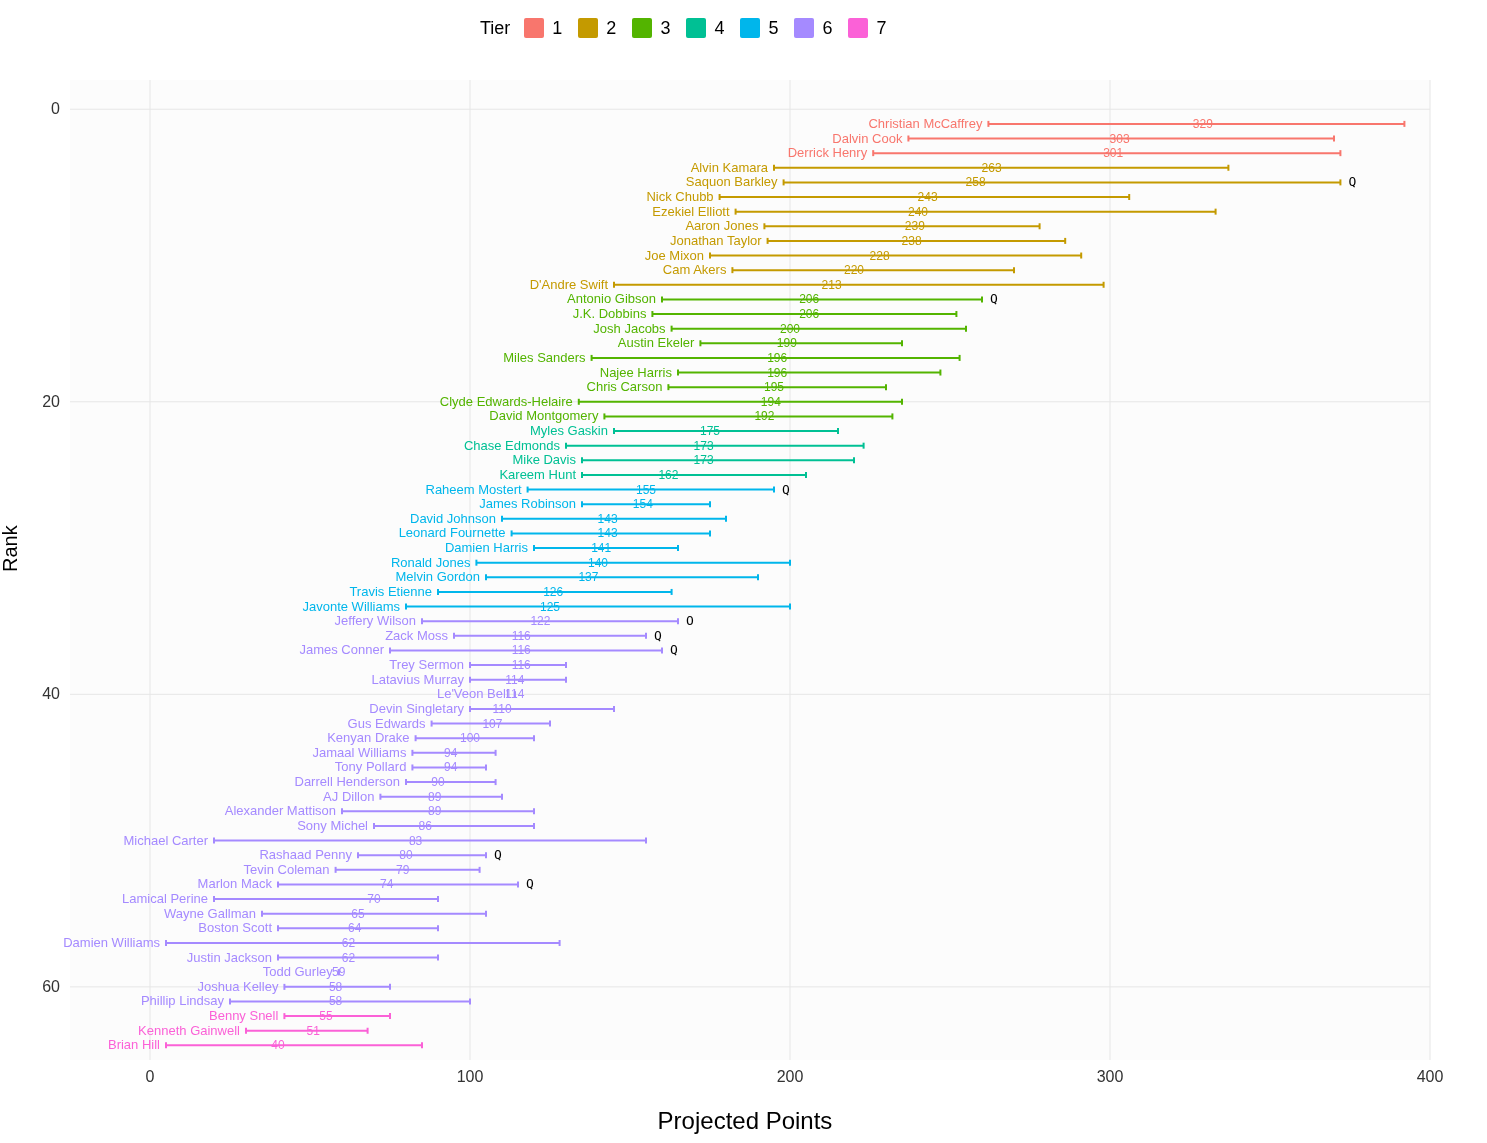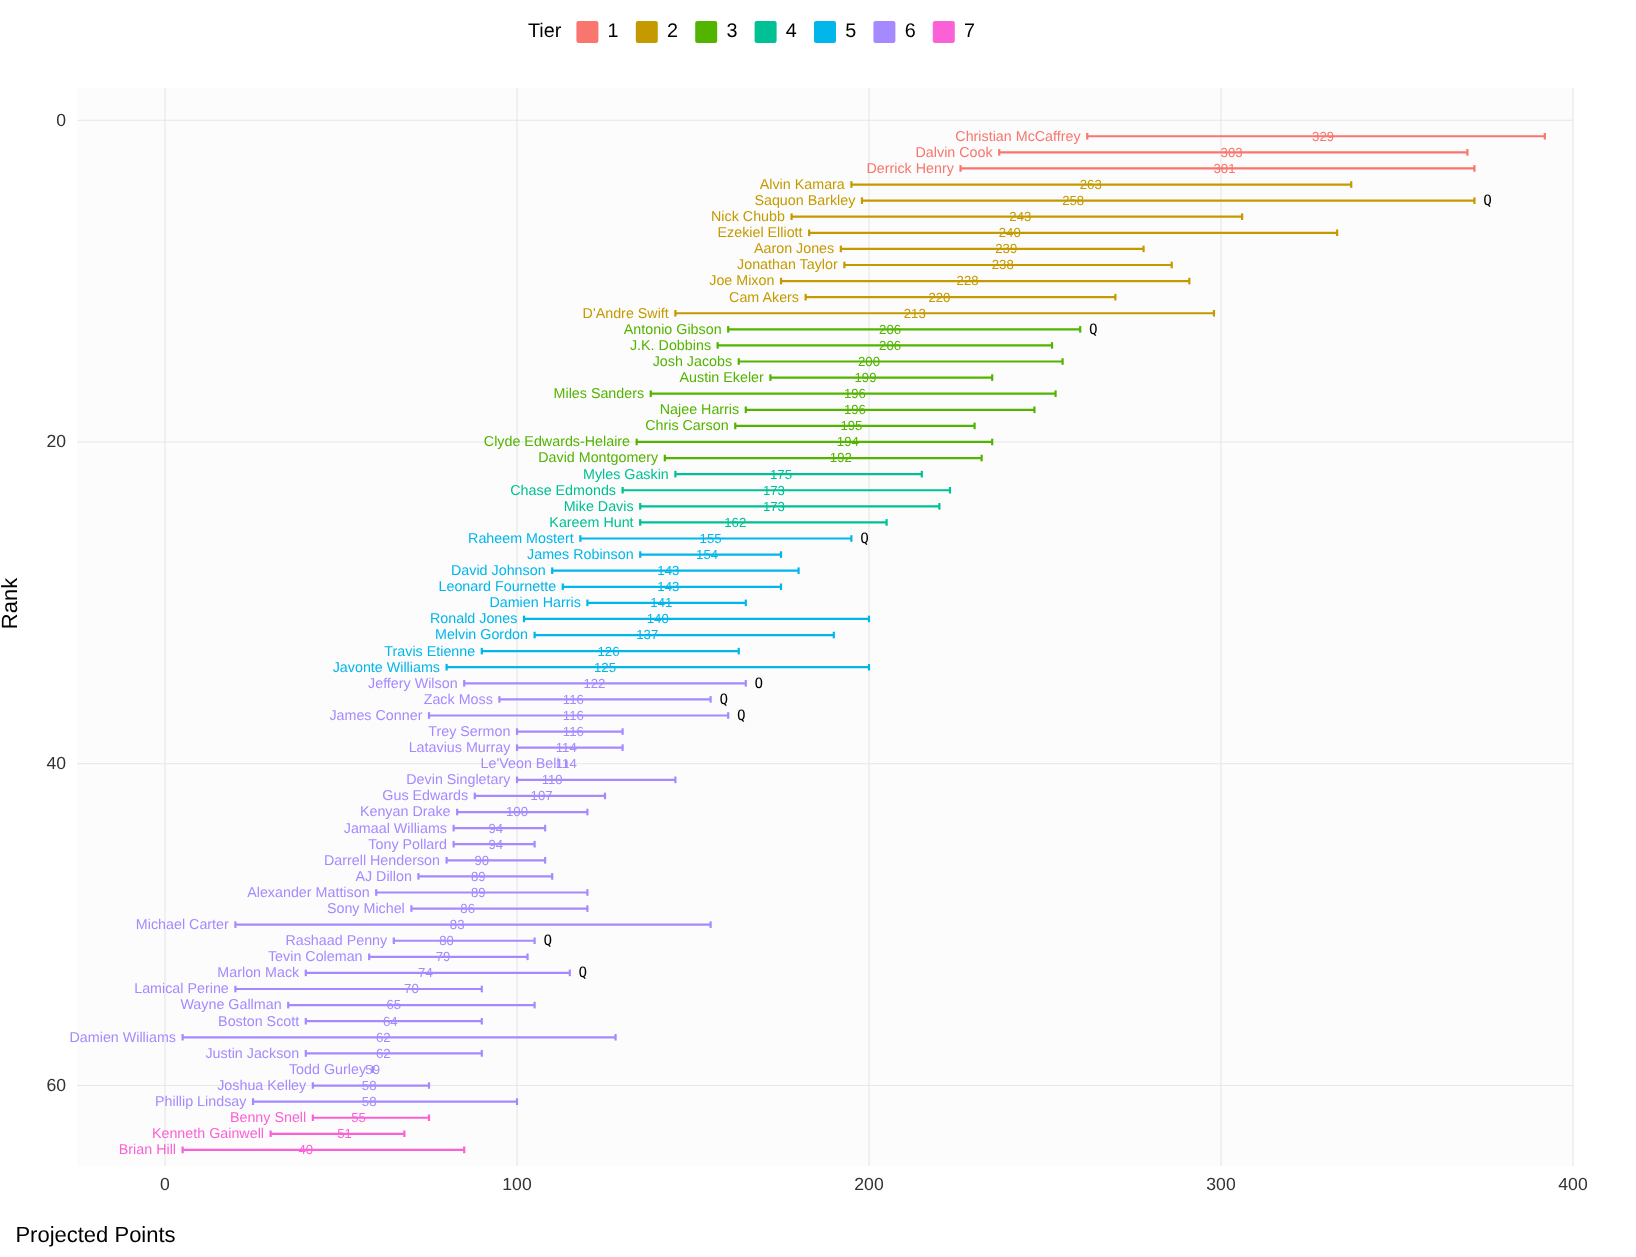--- a/index.html
+++ b/index.html
@@ -1,22 +1,22 @@
 <!DOCTYPE html>
 <html><head>
 <meta charset="utf-8">
 <style>
   html,body{margin:0;padding:0;background:#fff;font-family:Arial,Helvetica,sans-serif}
   #wrap{position:relative;width:1487px;height:1143px}
   #chart{position:absolute;left:0;top:0}
-  .legend{position:absolute;left:480px;top:18px;font-size:18px;display:flex;align-items:center;gap:6px}
+  .legend{position:absolute;left:480px;top:18px;font-size:18px;display:flex;align-items:flex-start;gap:6px}
   .legend .title{margin-right:8px}
   .legend .swatch{display:inline-block;width:20px;height:20px;border-radius:2px}
   .legend .lbl{margin-left:2px;margin-right:10px}
-  .axis-title-x{position:absolute;left:14px;right:0;bottom:8px;font-size:20px}
+  .axis-title-x{position:absolute;left:3px;right:0;bottom:8px;text-align:center;font-size:24px}
   .axis-title-y{position:absolute;left:10px;top:50%;transform:rotate(-90deg) translate(0,-50%);transform-origin:left top;font-size:20px}
 </style>
 </head>
 <body>
 <div id="wrap">
 
 <div class="legend">
   <span class="title">Tier</span>
 <span class="swatch" style="background: rgb(248, 118, 109);"></span>
       <span class="lbl">1</span>

